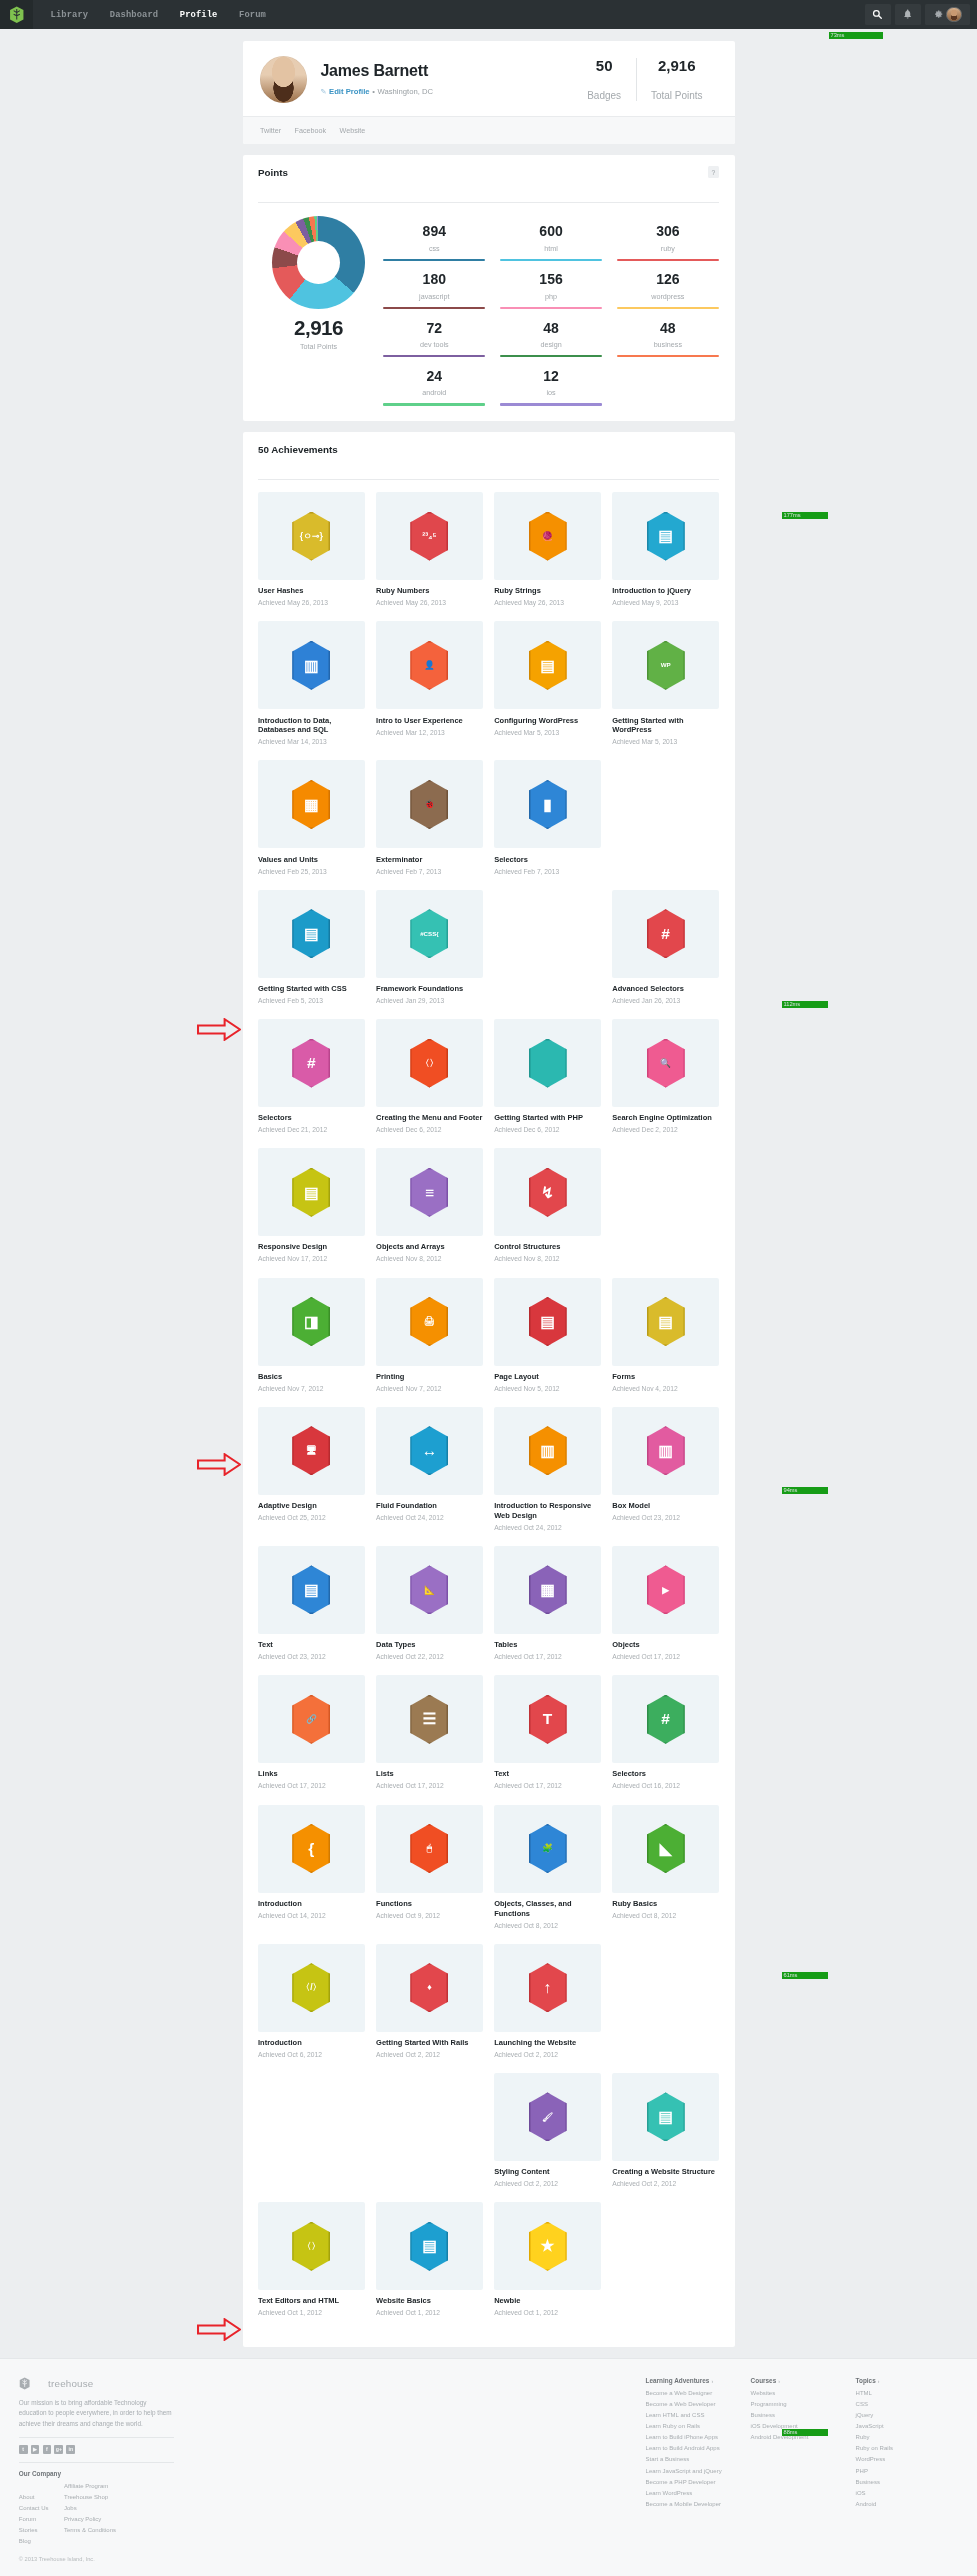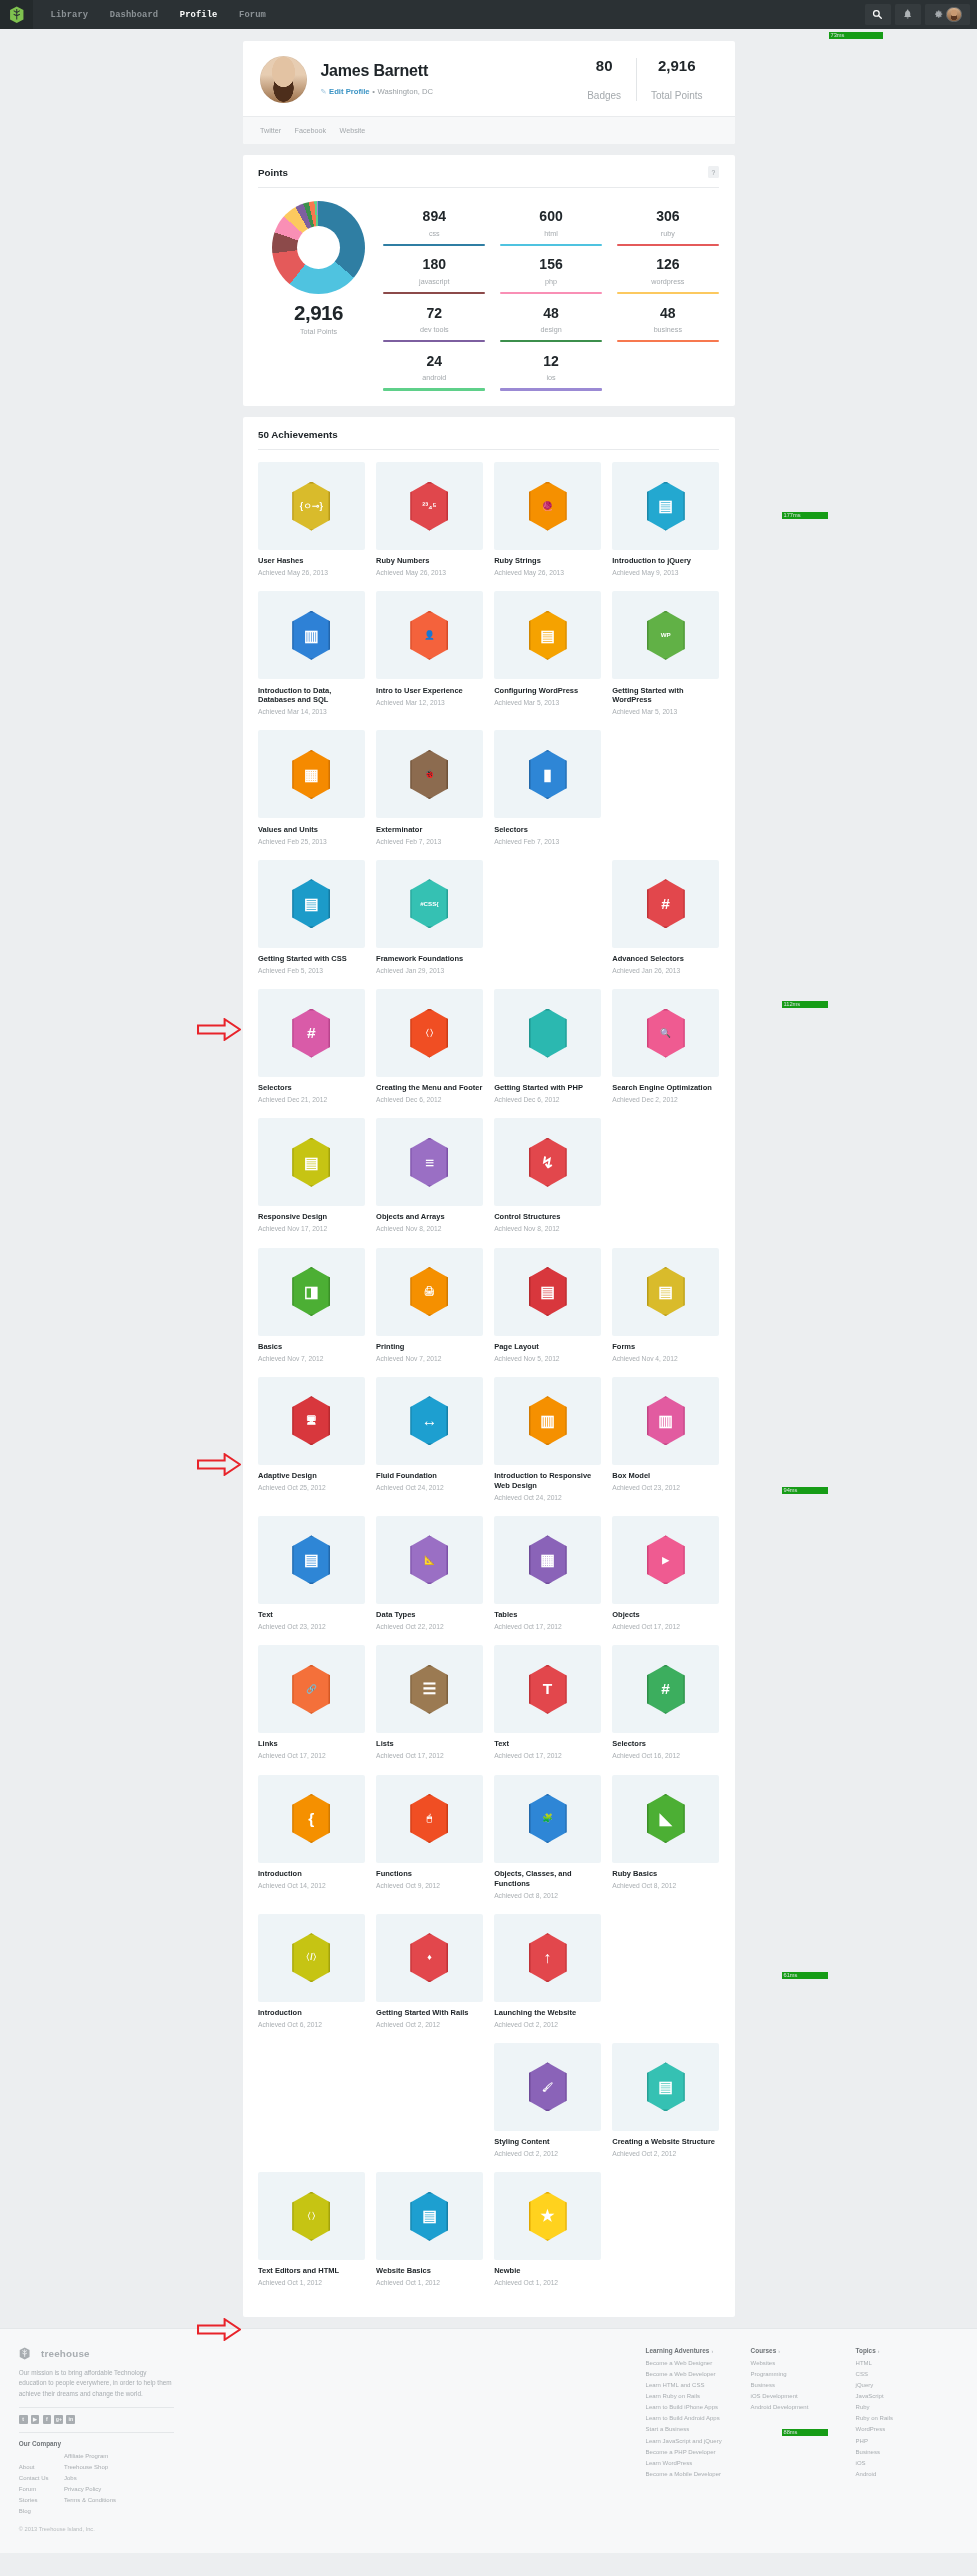--- a/index.html
+++ b/index.html
@@ -71,21 +71,21 @@
   .stat-lbl { font-size:10px; color:#a4a9ad; margin-top:16px; }
   .profile-links {
     background:#f7f8f9; border-top:0.5px solid #e9ebed;
     padding:8.8px 17.5px; display:flex; gap:13.4px;
   }
   .profile-links span { color:#a3a8ac; font-size:7.2px; cursor:pointer; }
 
   
   .panel { padding:11.3px 15.5px 15.5px 15.5px; margin-bottom:11.3px; }
   .panel-head { display:flex; align-items:center; justify-content:space-between;
-    padding-bottom:9px; border-bottom:0.5px solid #e8eaec; }
+    padding-bottom:24px; border-bottom:0.5px solid #e8eaec; }
   .panel-title { font-size:9.8px; font-weight:bold; color:#20262a; }
   .help-badge {
     width:11.3px; height:11.3px; border-radius:1.5px; background:#eef0f2; color:#9aa0a4;
     font-size:6.7px; display:flex; align-items:center; justify-content:center; cursor:pointer;
   }
 
   
   .points-body { display:flex; padding-top:13.4px; }
   .donut-wrap { width:121px; text-align:center; }
   .donut { width:93px; height:93px; margin:0 auto; position:relative; border-radius:50%; }
@@ -143,21 +143,21 @@
     z-index:30;
   }
 
   
   .footer {
     background:#f7f8f9; border-top:0.5px solid #e4e7e9;
     padding:17.5px 0 20.6px 0; margin-top:3.1px;
   }
   .footer-inner { width:958px; margin:0 auto; display:flex; padding:0 9.3px; }
   .f-left { width:155px; }
-  .f-logo { display:flex; align-items:center; gap:11px;font-weight:bold; }
+  .f-logo { display:flex; align-items:center; gap:18px; }
   .f-logo-txt { font-size:9.8px; color:#a8adb1; letter-spacing:0.2px; }
   .f-mission { font-size:6.4px; color:#a8adb1; line-height:1.62; margin-top:8.2px; }
   .f-rule { border-top:0.5px solid #e4e7e9; margin:8.2px 0 6.7px 0; }
   .f-social { display:flex; gap:3.1px; }
   .soc {
     width:8.8px; height:8.8px; border-radius:1px; background:#a8adb1; color:#f7f8f9;
     font-size:5.2px; font-weight:bold; display:flex; align-items:center; justify-content:center;
     cursor:pointer;
   }
   .f-col-title { font-size:6.4px; font-weight:bold; color:#6e7377; margin-bottom:4.1px; }
@@ -217,21 +217,21 @@
           <div class="profile-name">James Barnett</div>
           <div class="profile-sub">
             <span class="pencil">✎</span>
             <span class="edit-link">Edit Profile</span>
             <span>•</span>
             <span>Washington, DC</span>
           </div>
         </div>
         <div class="profile-stats">
           <div class="stat">
-            <div class="stat-num">80</div>
+            <div class="stat-num">50</div>
             <div class="stat-lbl">Badges</div>
           </div>
           <div class="stat">
             <div class="stat-num">2,916</div>
             <div class="stat-lbl">Total Points</div>
           </div>
         </div>
       </div>
       <div class="profile-links">
         <span>Twitter</span>

